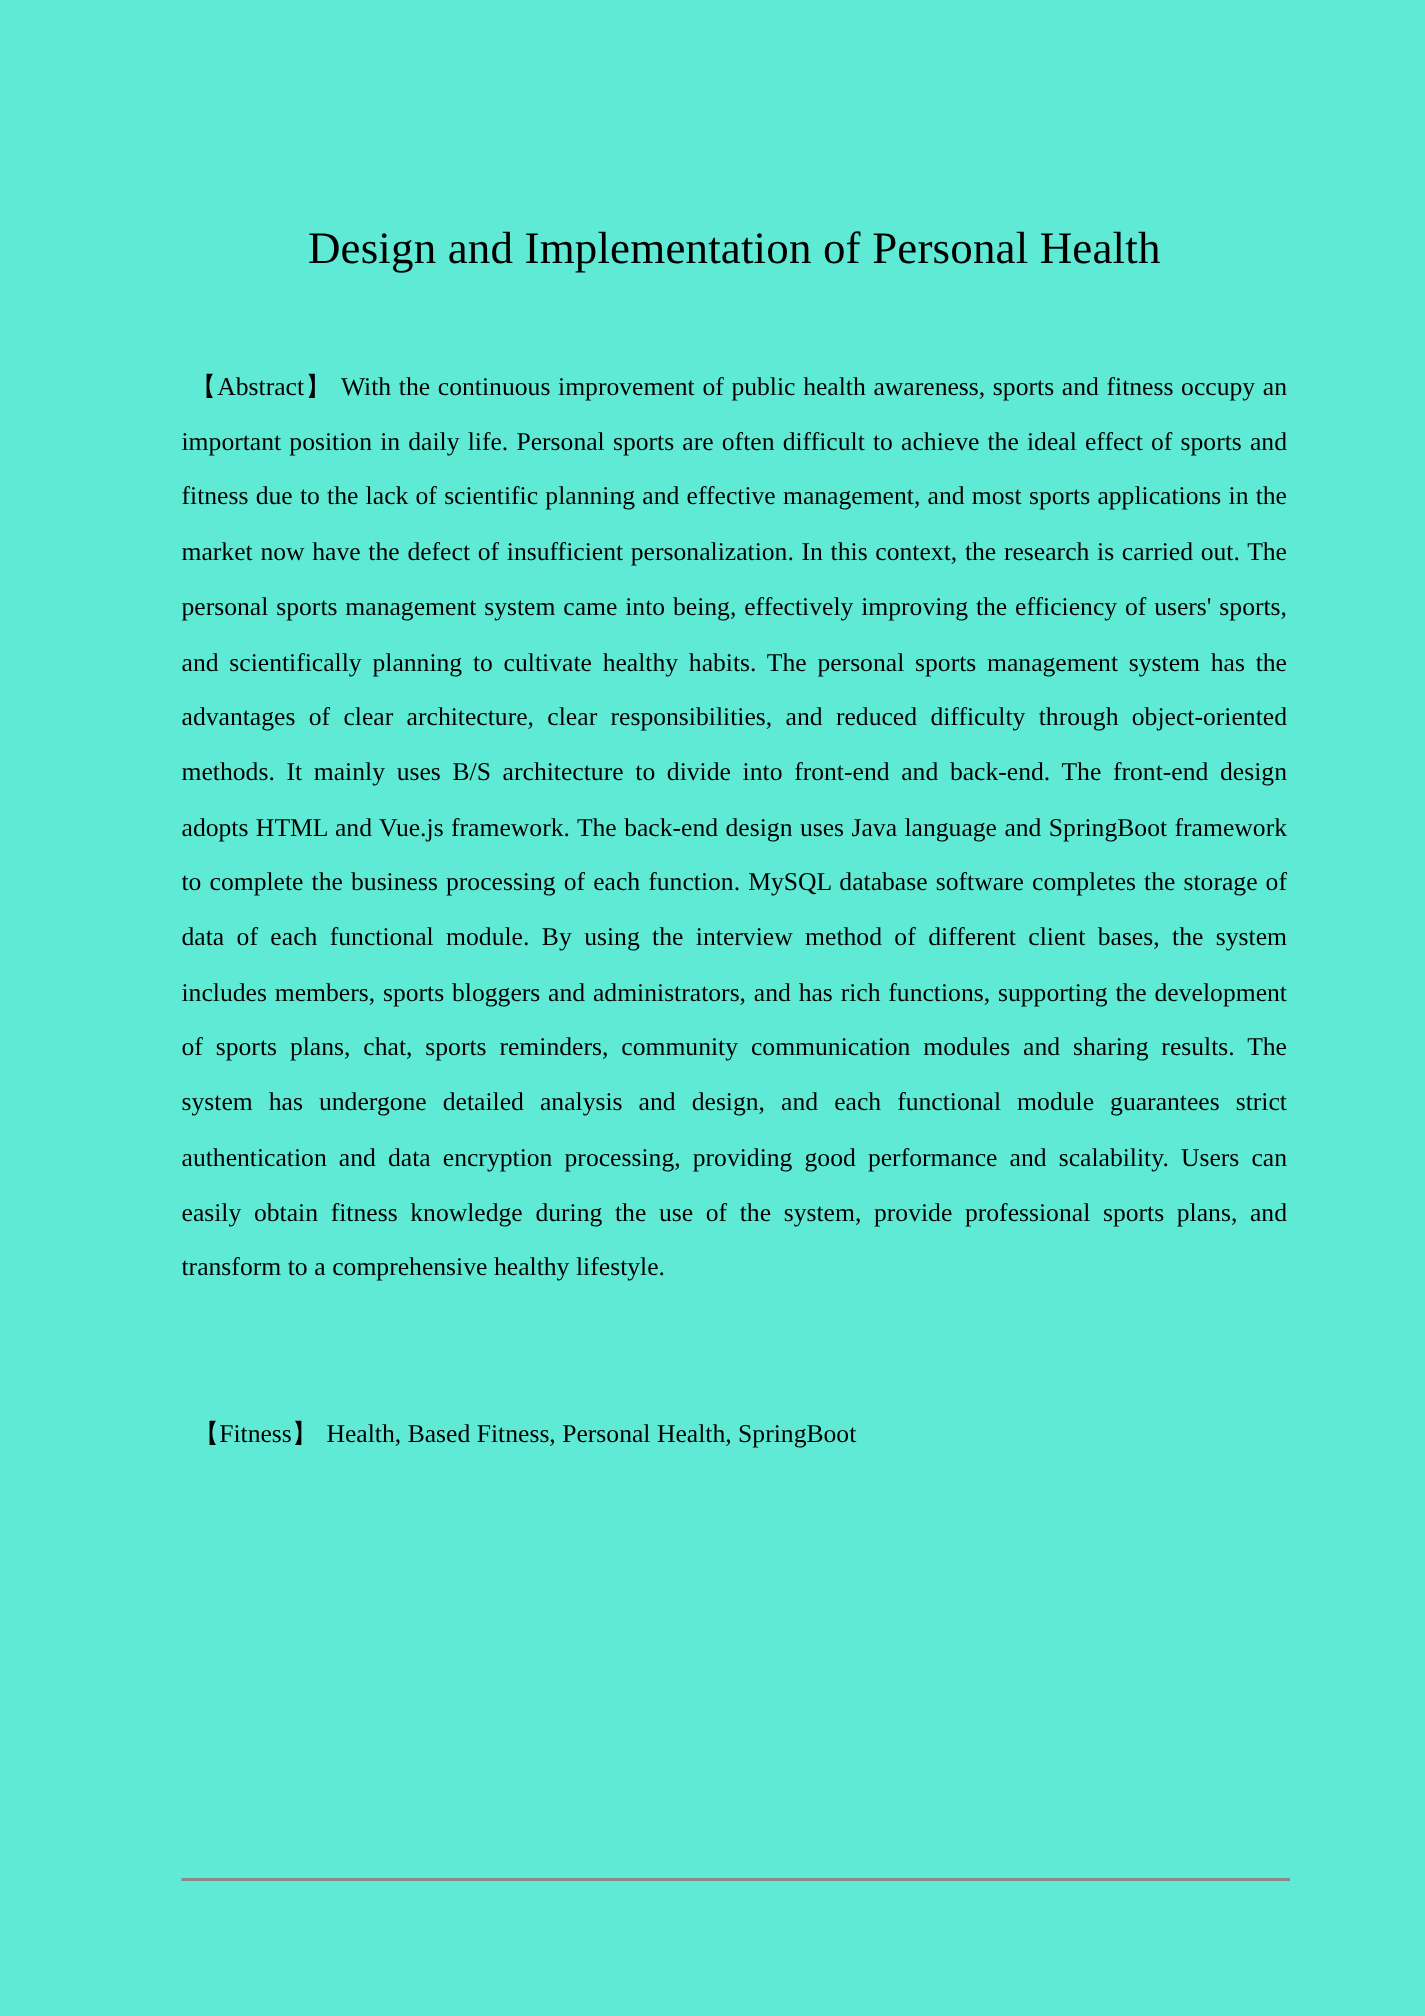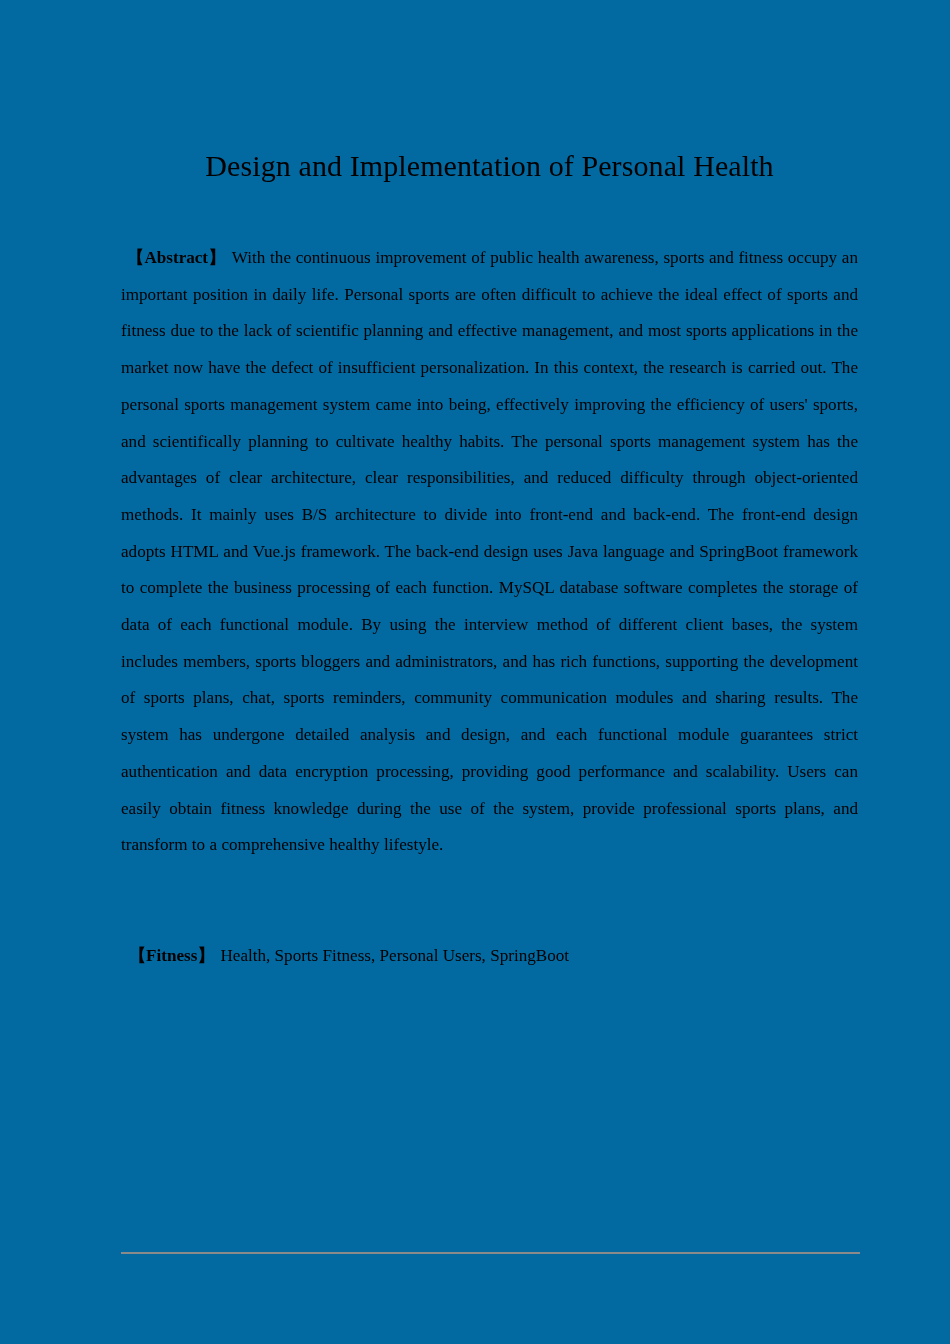--- a/index.html
+++ b/index.html
@@ -5,21 +5,21 @@
   html, body {
     margin: 0;
     padding: 0;
     background: #ffffff;
   }
 
   .page {
     position: relative;
     width: 950px;
     height: 1344px;
-    background: #0369a1;
+    background: #5eead4;
     overflow: hidden;
     font-family: "Liberation Serif", "DejaVu Serif", serif;
     color: #000000;
     -webkit-font-smoothing: antialiased;
   }
 
   
   .doc-title {
     position: absolute;
     left: 121px;
@@ -48,21 +48,21 @@
     text-align: justify;
     text-justify: inter-word;
     font-size: 17.1px;
     line-height: 36.7px;
     text-indent: 6px;
     hyphens: none;
     word-spacing: 0.1px;
   }
 
   .label-bold {
-    font-weight: bold;
+    font-weight: normal;
   }
   .label-gap {
     display: inline-block;
     width: 6px;
   }
 
   
   .keywords-block {
     position: absolute;
     left: 121px;
@@ -96,18 +96,18 @@
 
   <h1 class="doc-title">
     <span class="title-line">Design and Implementation of Personal Health</span>
   </h1>
 
   <div class="abstract-block">
     <p class="abstract-para"><span class="label-bold">【Abstract】</span><span class="label-gap"></span><span>With the continuous improvement of public health awareness, sports and fitness occupy an important position in daily life. Personal sports are often difficult to achieve the ideal effect of sports and fitness due to the lack of scientific planning and effective management, and most sports applications in the market now have the defect of insufficient personalization. In this context, the research is carried out. The personal sports management system came into being, effectively improving the efficiency of users' sports, and scientifically planning to cultivate healthy habits. The personal sports management system has the advantages of clear architecture, clear responsibilities, and reduced difficulty through object-oriented methods. It mainly uses B/S architecture to divide into front-end and back-end. The front-end design adopts HTML and Vue.js framework. The back-end design uses Java language and SpringBoot framework to complete the business processing of each function. MySQL database software completes the storage of data of each functional module. By using the interview method of different client bases, the system includes members, sports bloggers and administrators, and has rich functions, supporting the development of sports plans, chat, sports reminders, community communication modules and sharing results. The system has undergone detailed analysis and design, and each functional module guarantees strict authentication and data encryption processing, providing good performance and scalability. Users can easily obtain fitness knowledge during the use of the system, provide professional sports plans, and transform to a comprehensive healthy lifestyle.</span></p>
   </div>
 
   <div class="keywords-block">
-    <p class="keywords-para"><span class="label-bold">【Fitness】</span><span class="label-gap"></span><span>Health, Sports Fitness, Personal Users, SpringBoot</span></p>
+    <p class="keywords-para"><span class="label-bold">【Fitness】</span><span class="label-gap"></span><span>Health, Based Fitness, Personal Health, SpringBoot</span></p>
   </div>
 
   <hr class="footer-rule">
 
 </div>
 
 </body></html>

